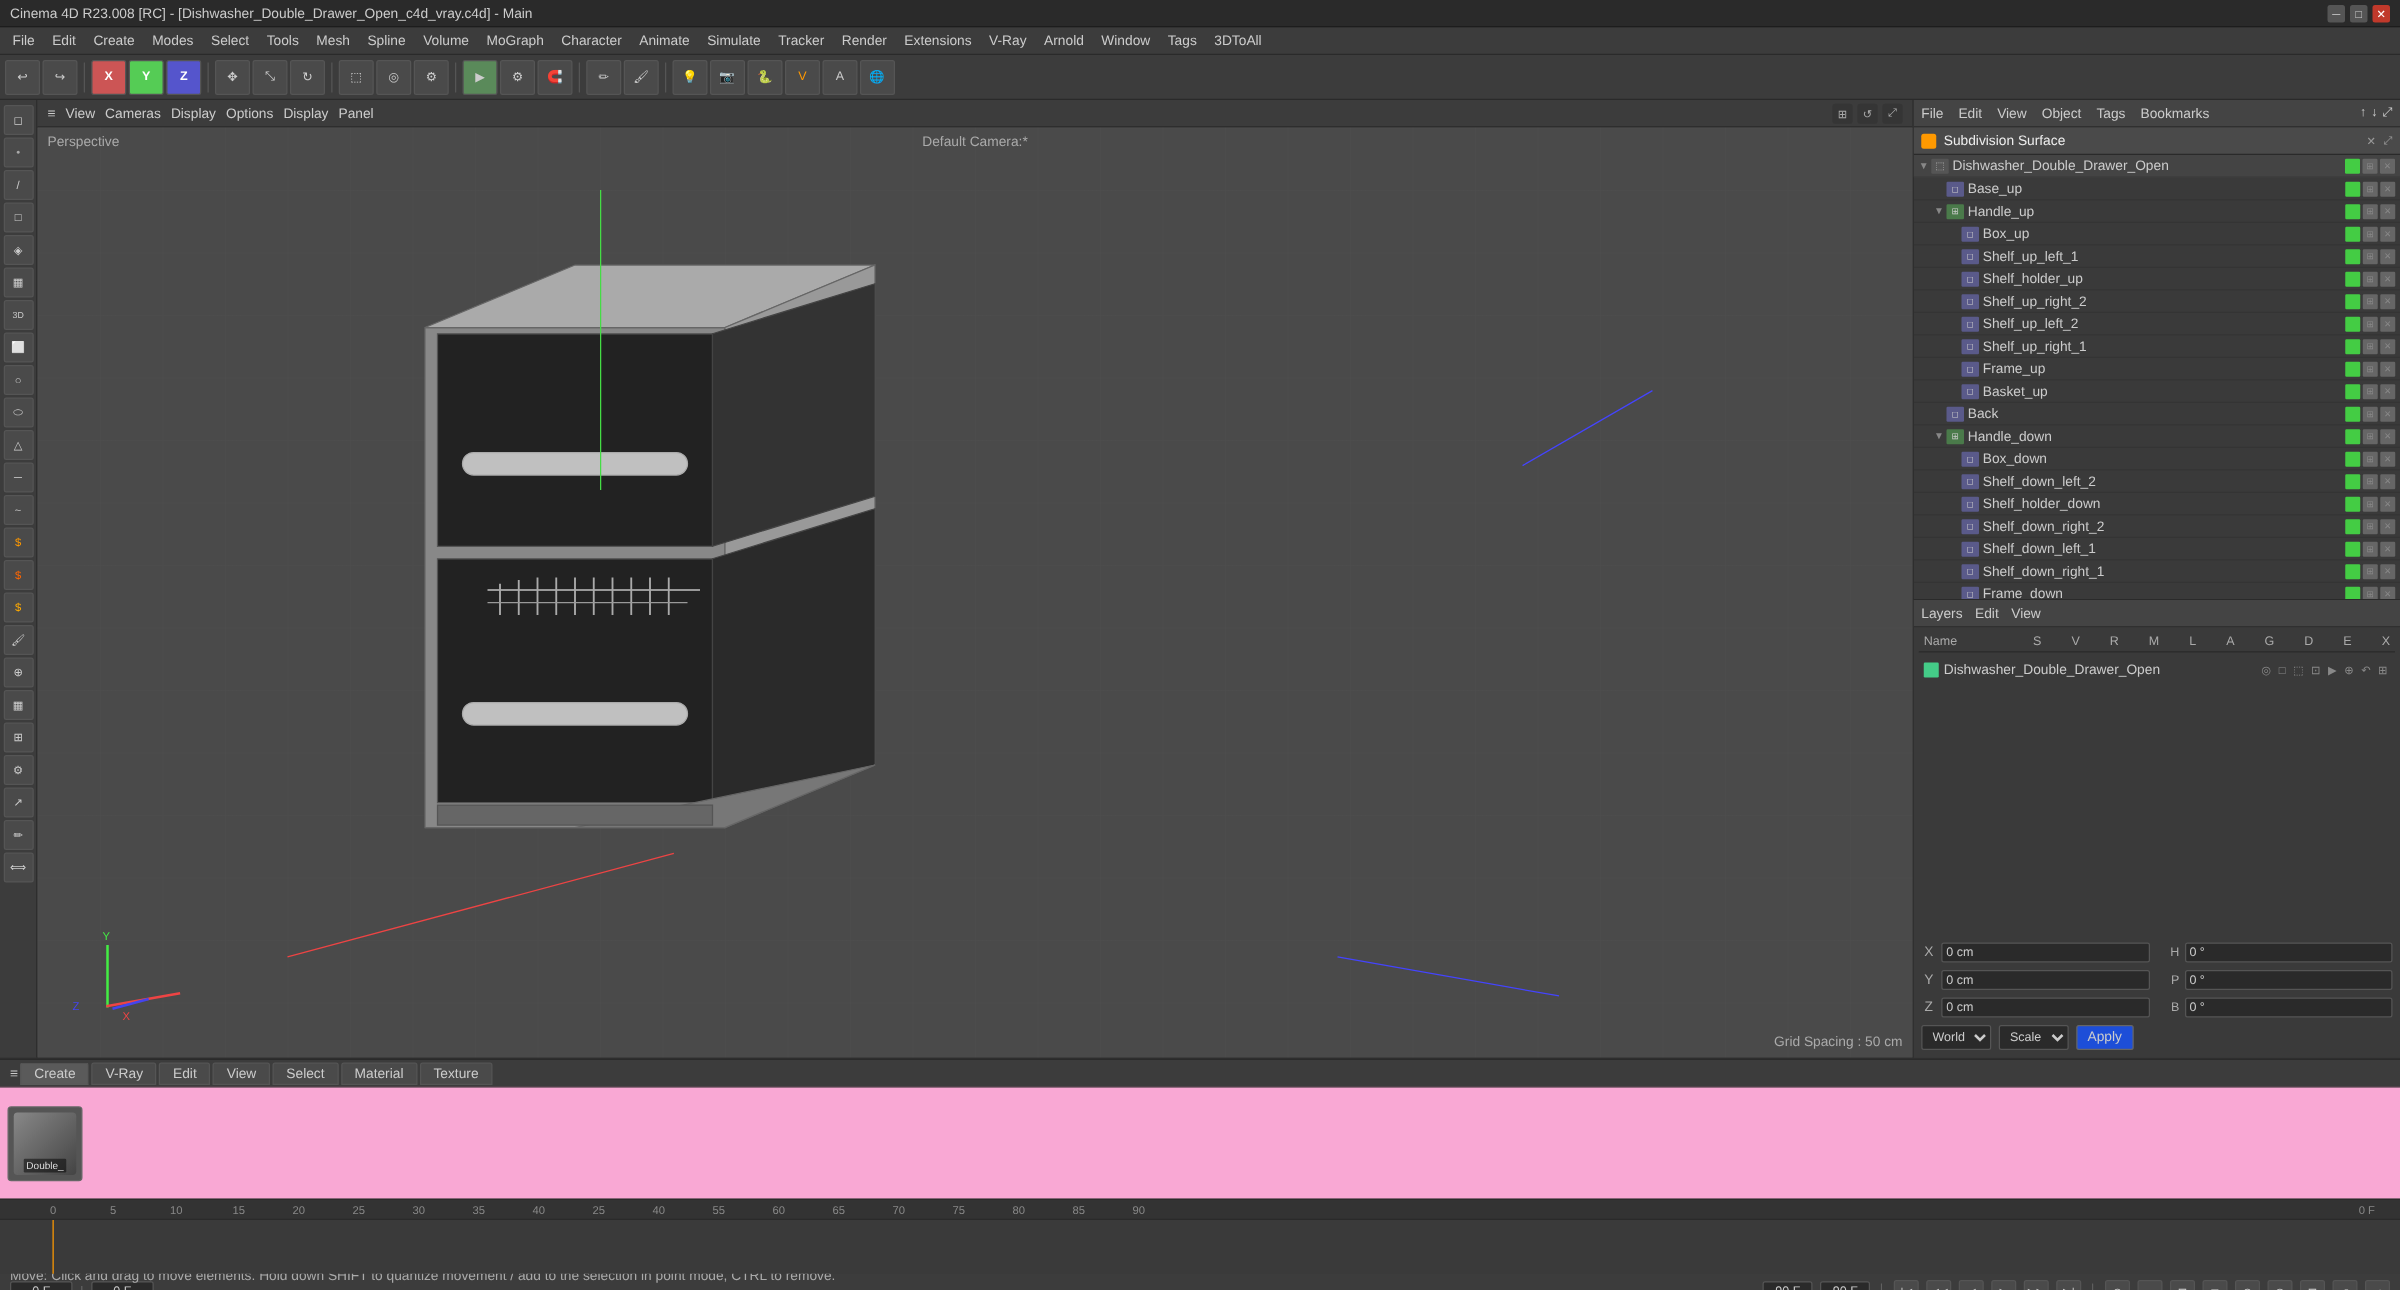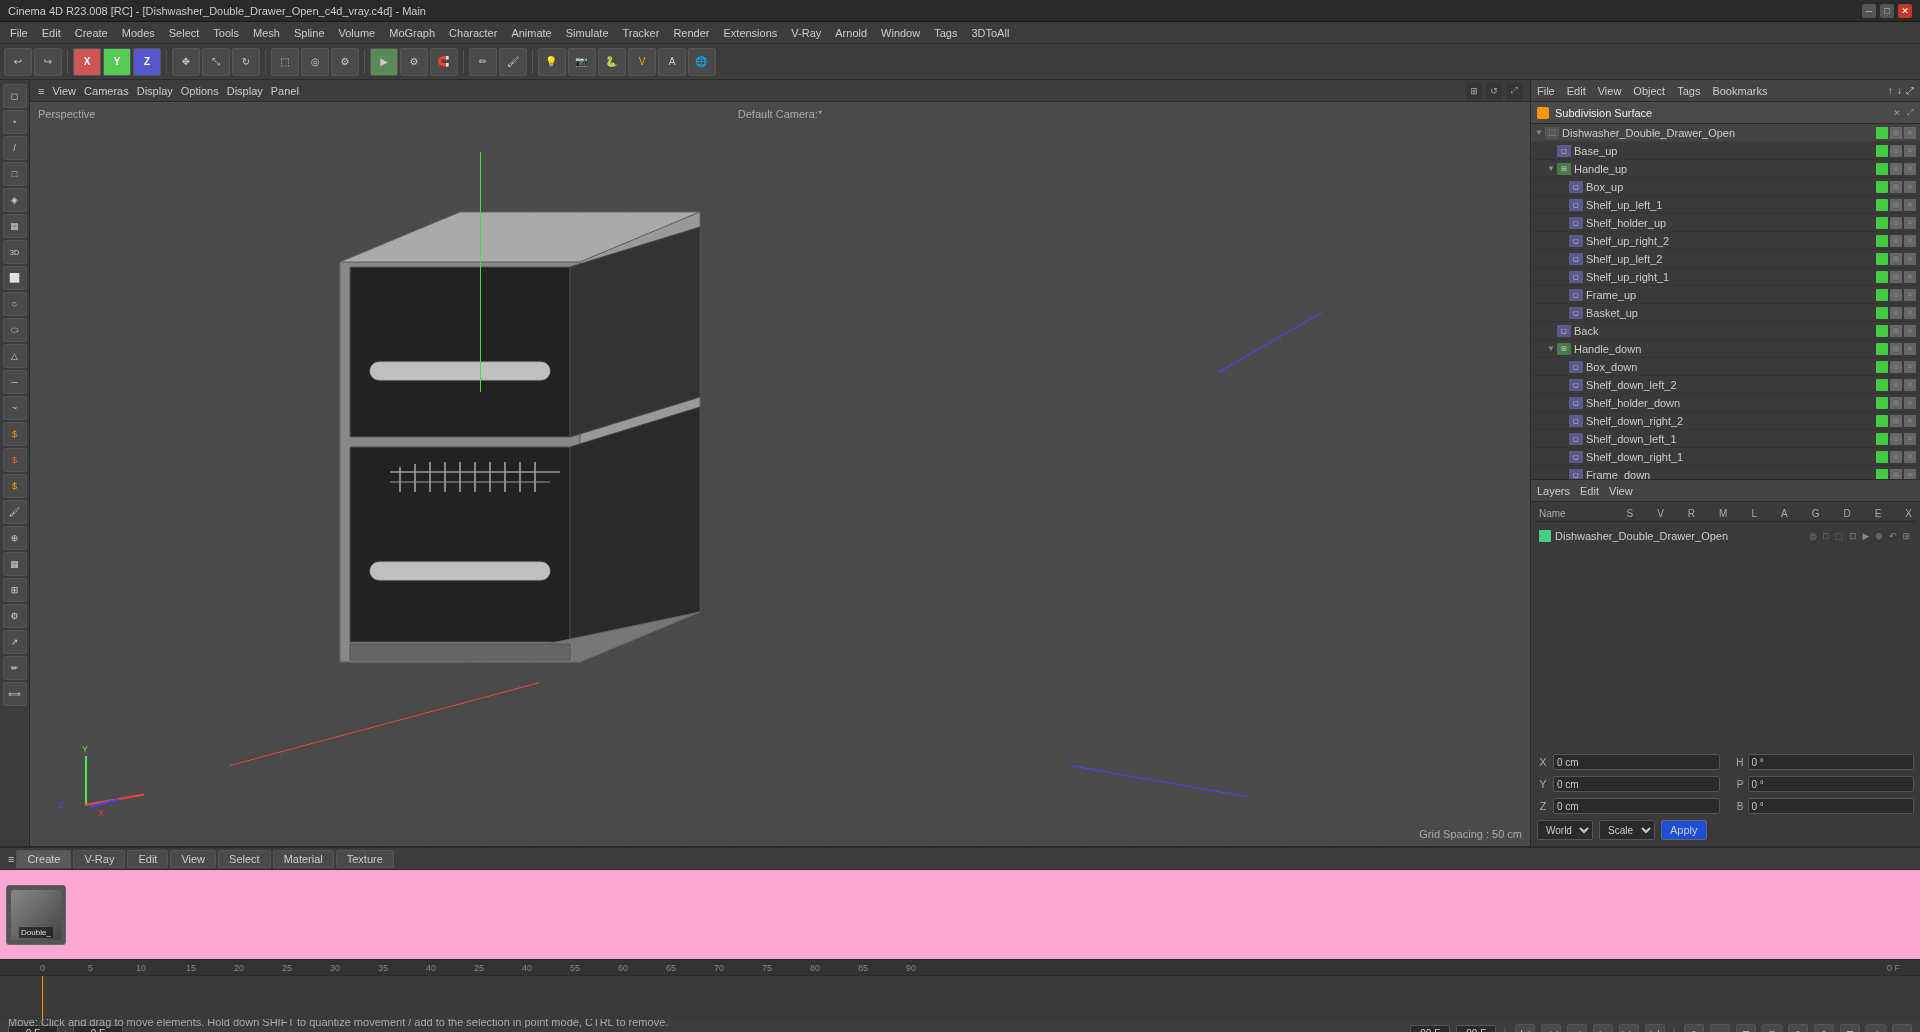--- a/index.html
+++ b/index.html
@@ -370,21 +370,21 @@
       font-size: 11px;
       cursor: pointer;
       border-radius: 2px;
       padding: 0 8px;
     }
 
     
     #status-bar {
       height: 24px;
       background: #3c3c3c;
-      border-top: 4px solid #0369a1;
+      border-top: 2px solid #0369a1;
       display: flex;
       align-items: center;
       padding: 0 8px;
       font-size: 11px;
       color: #aaa;
     }
 
     
     .vp-top-btn {
       width: 16px; height: 16px;

